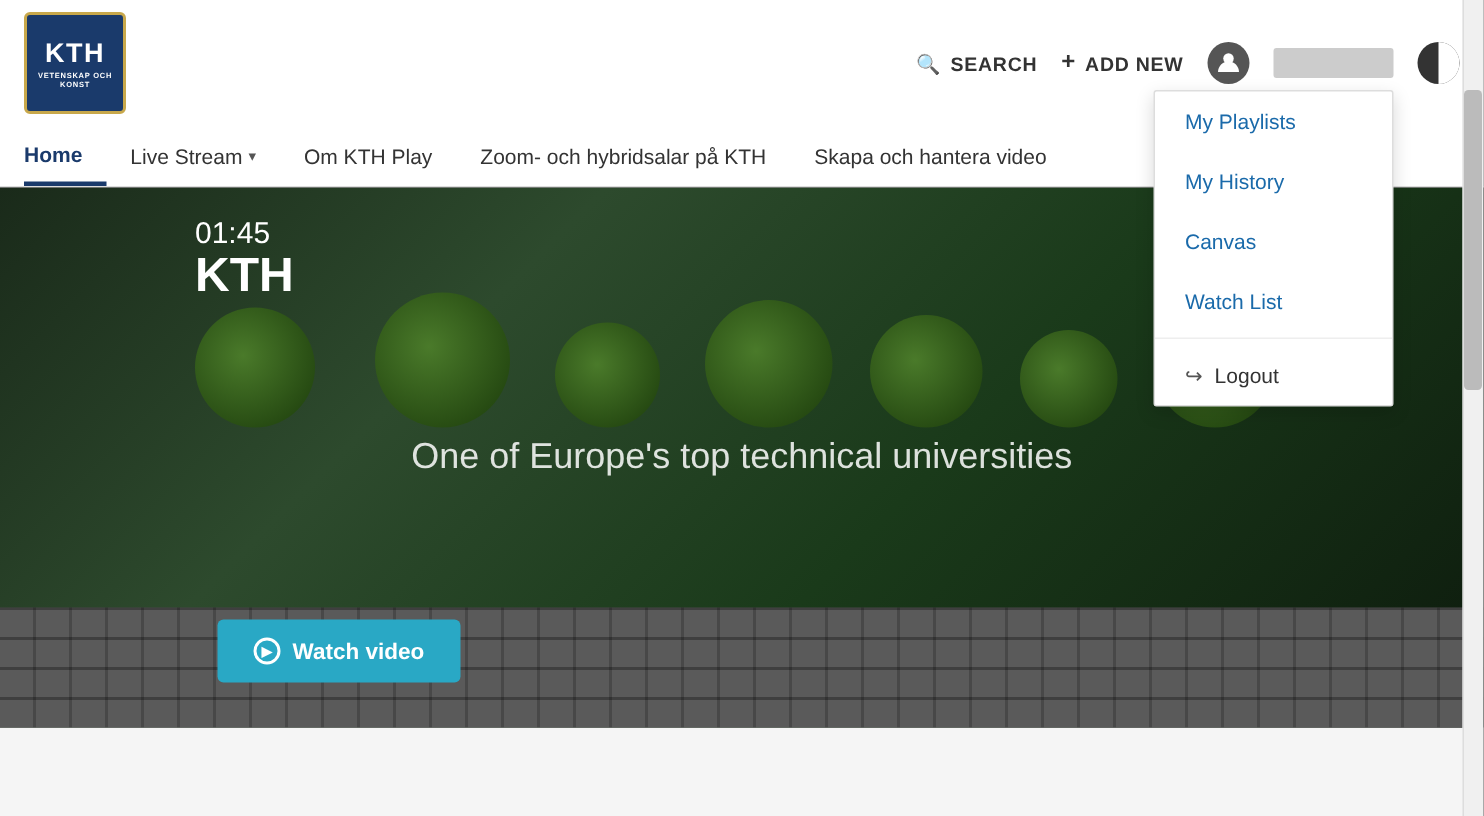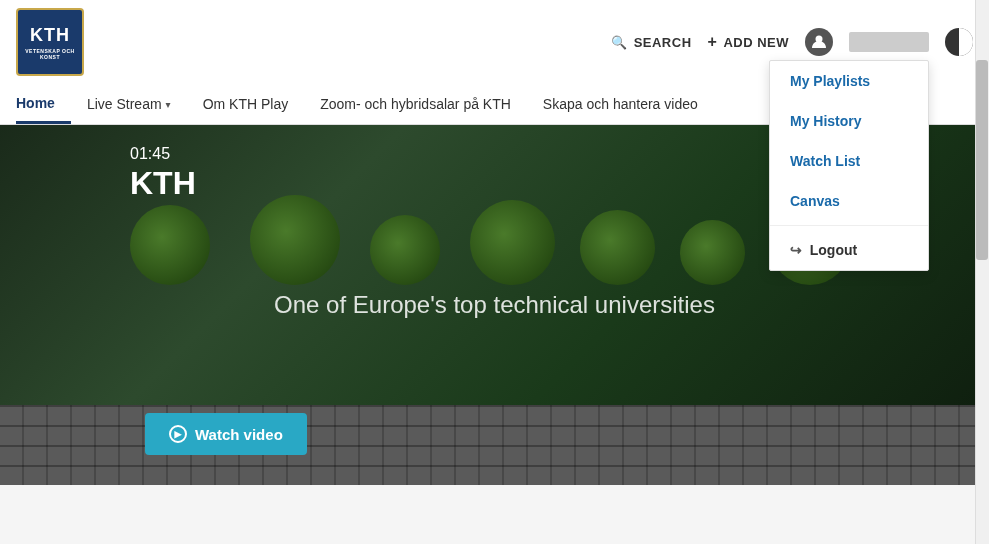--- a/index.html
+++ b/index.html
@@ -215,21 +215,21 @@
         rgba(0,0,0,0.2) 24px
       );
       background-color: #5a5a5a;
     }
 
     .hero-timestamp {
       position: absolute;
       top: 20px;
       left: 130px;
       color: #fff;
-      font-size: 16px;
+      font-size: 20px;
       font-weight: normal;
     }
 
     .hero-title {
       position: absolute;
       top: 40px;
       left: 130px;
       color: #fff;
       font-size: 32px;
       font-weight: bold;
@@ -288,21 +288,20 @@
     }
 
     .dropdown-item {
       padding: 12px 20px;
       font-size: 14px;
       color: #1a6aaa;
       cursor: pointer;
       display: flex;
       align-items: center;
       gap: 8px;
-      font-weight: bold;
     }
 
     .dropdown-item.active-item {
       color: #cc3300;
       border: 2px solid #cc3300;
       font-weight: bold;
     }
 
     .dropdown-item.plain {
       color: #333;
@@ -412,24 +411,24 @@
 </div>
 
 <div class="dropdown-menu">
   <div class="dropdown-item">
     <span>My Playlists</span>
   </div>
   <div class="dropdown-item">
     <span>My History</span>
   </div>
   <div class="dropdown-item">
+    <span>Canvas</span>
+  </div>
+  <div class="dropdown-item">
     <span>Watch List</span>
-  </div>
-  <div class="dropdown-item">
-    <span>Canvas</span>
   </div>
   <div class="dropdown-divider"></div>
   <div class="dropdown-item plain">
     <span class="logout-icon">↪</span>
     <span>Logout</span>
   </div>
 </div>
 
 <div class="scrollbar">
   <div class="scrollbar-thumb"></div>

